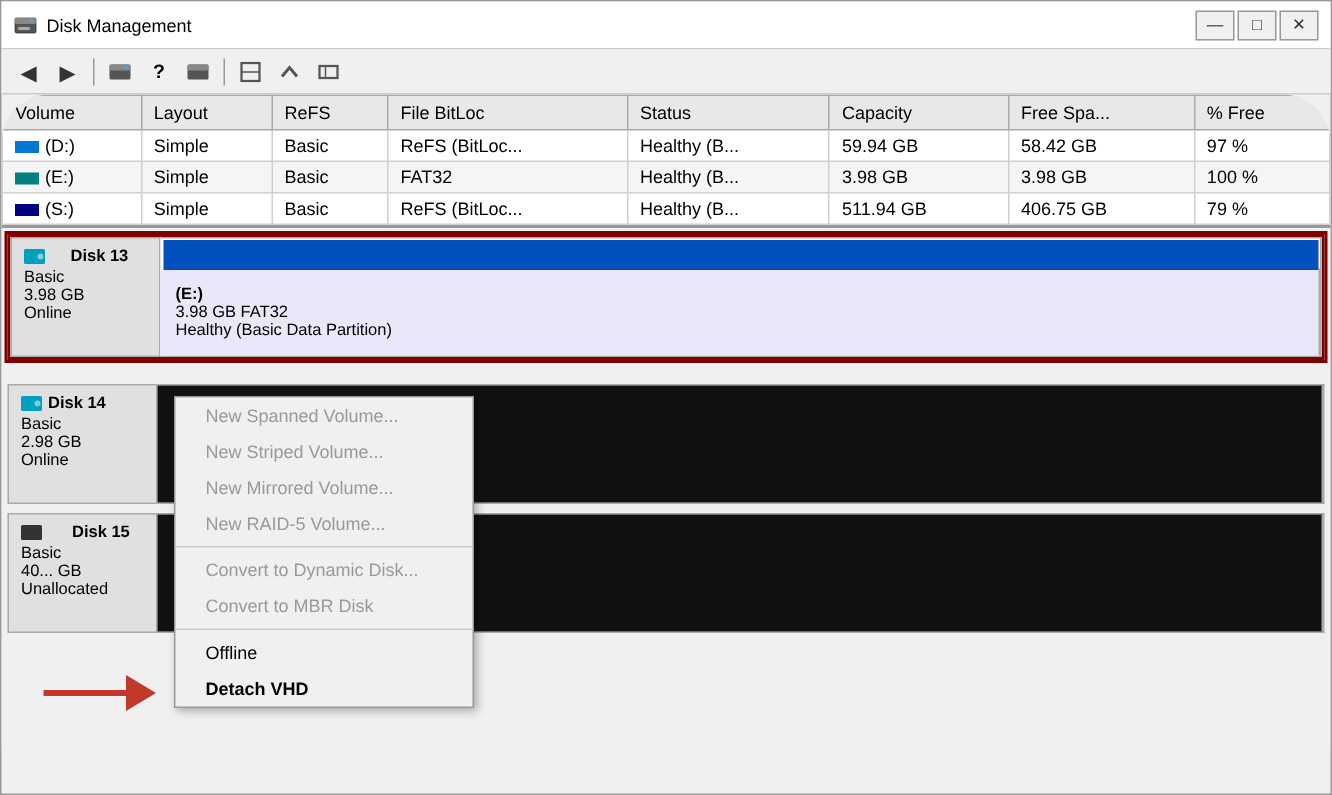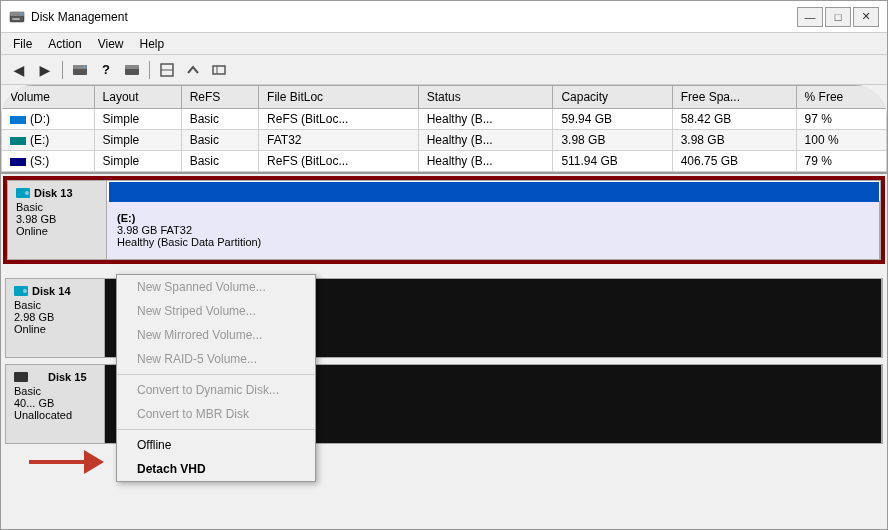--- a/index.html
+++ b/index.html
@@ -213,21 +213,21 @@
 
     .partition.unallocated {
       background: #111;
       color: #ccc;
     }
 
     
     .context-menu {
       position: absolute;
       left: 115px;
-      top: 100px;
+      top: 112px;
       background: #f0f0f0;
       border: 1px solid #999;
       box-shadow: 2px 2px 6px rgba(0,0,0,0.3);
       min-width: 200px;
       z-index: 100;
       font-size: 12px;
     }
 
     .context-menu-item {
       padding: 5px 20px;
@@ -263,26 +263,20 @@
       </svg>
       <span class="title-bar-title">Disk Management</span>
     </div>
     <div class="title-bar-controls">
       <button class="title-btn">—</button>
       <button class="title-btn">□</button>
       <button class="title-btn close">✕</button>
     </div>
   </div>
 
-  <div class="menu-bar">
-    <div class="menu-item">File</div>
-    <div class="menu-item">Action</div>
-    <div class="menu-item">View</div>
-    <div class="menu-item">Help</div>
-  </div>
 
   <div class="toolbar">
     <button class="toolbar-btn">◀</button>
     <button class="toolbar-btn">▶</button>
     <div class="toolbar-separator"></div>
 
     <button class="toolbar-btn">
       <svg width="16" height="14" viewBox="0 0 16 14">
           <rect x="1" y="2" width="14" height="10" rx="1" fill="#555"></rect>
           <rect x="1" y="2" width="14" height="4" rx="1" fill="#888"></rect>
@@ -373,21 +367,21 @@
     </tr>
           </tbody>
       </table>
     </div>
 
     <div class="disk-view" style="position:relative;">
 
       <div class="disk-row selected" style="border: 2px solid #800000;">
         <div class="disk-label">
 
-          <div style="display:flex; align-items:center; gap:4px; margin-bottom:2px;">
+          <div style="display:flex; align-items:center; gap:17px; margin-bottom:2px;">
             <svg width="14" height="10" viewBox="0 0 14 10">
               <rect x="0" y="0" width="14" height="10" rx="1" fill="#00a0c0"></rect>
               <circle cx="11" cy="5" r="2" fill="#fff" opacity="0.5"></circle>
             </svg>
             <span style="font-weight:bold; font-size:11px;">Disk 13</span>
           </div>
           <span style="font-size:11px;">Basic</span>
           <span style="font-size:11px;">3.98 GB</span>
           <span style="font-size:11px;">Online</span>
         </div>

